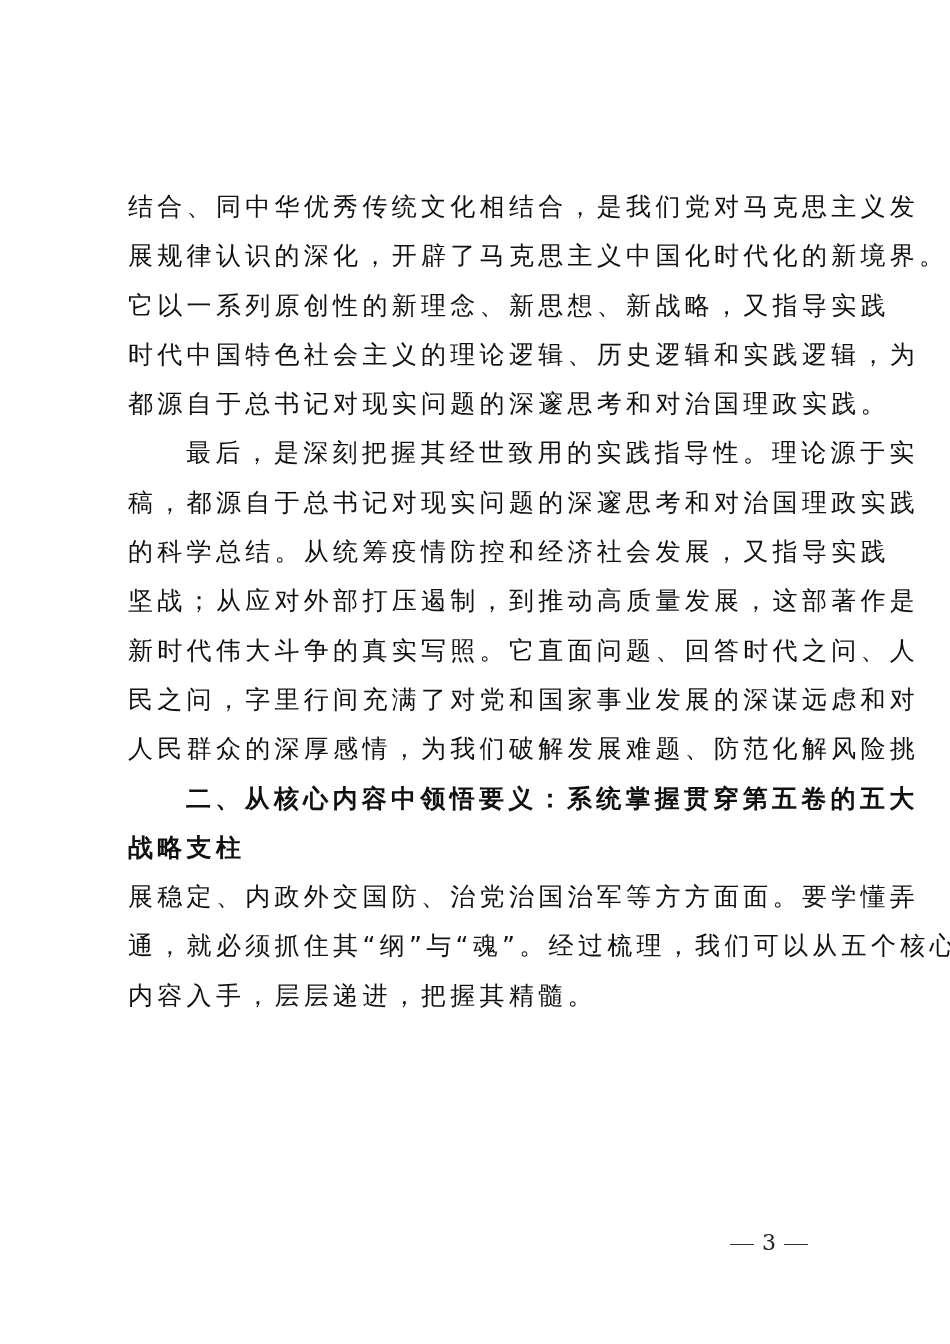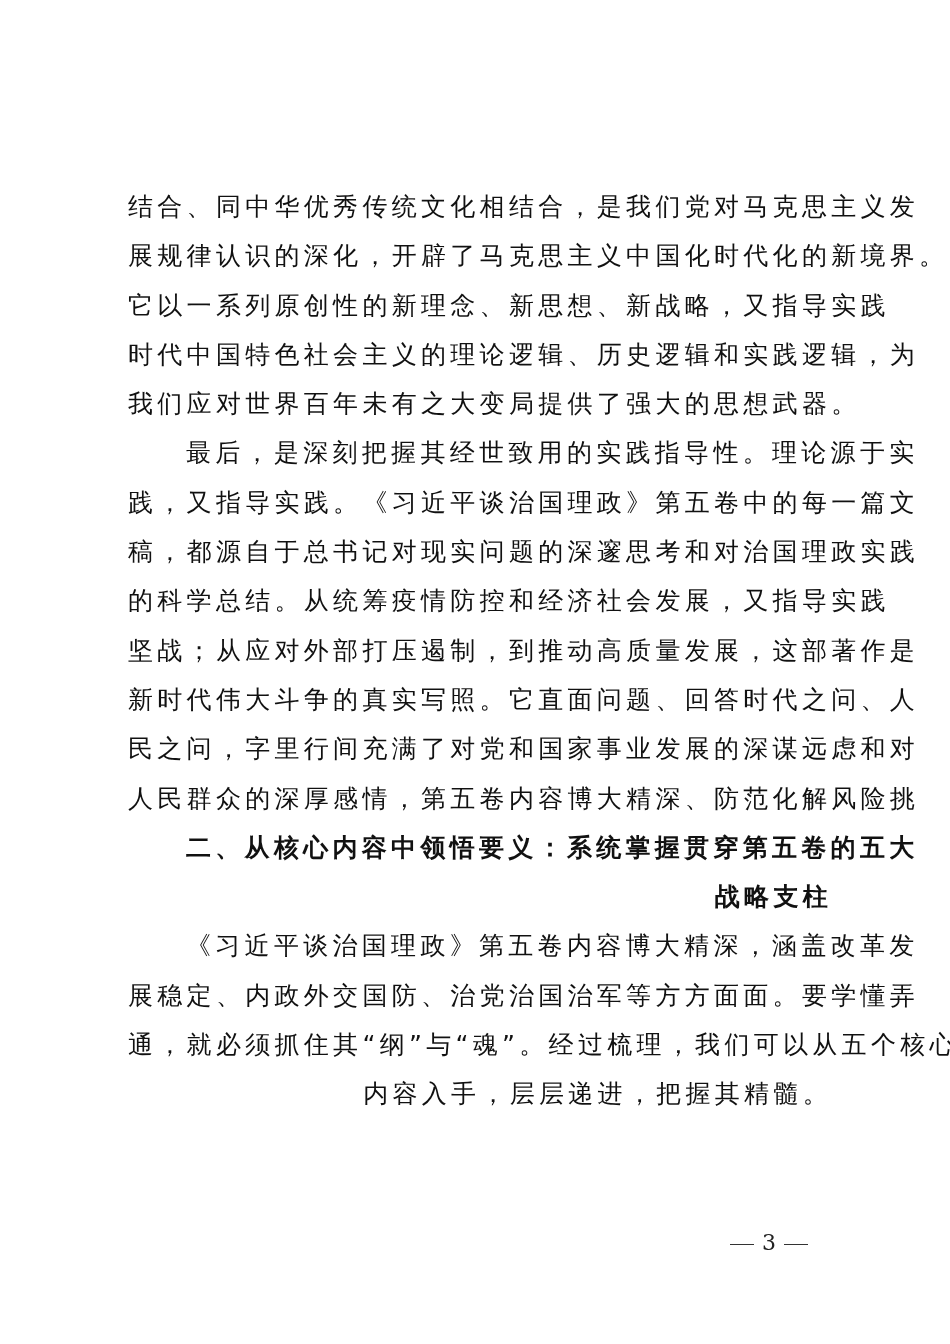--- a/index.html
+++ b/index.html
@@ -1,18 +1,18 @@
 <!DOCTYPE html>
 <html><head>
 <meta charset="utf-8">
 <style>
   html, body { margin: 0; padding: 0; background: #ffffff; }
   body { width: 950px; height: 1344px; position: relative; overflow: hidden; }
   .page {
-    position: absolute; left: 0; top: 0; width: 950px; height: 1344px; background: #fff; text-align: right;
+    position: absolute; left: 0; top: 0; width: 950px; height: 1344px; background: #fff;
   }
   .content {
     position: absolute; left: 128px; top: 182px; width: 704px;
     font-family: "DejaVu Sans", "Liberation Sans", sans-serif;
     font-size: 25px; line-height: 49.3px; color: #111;
     letter-spacing: 4.3px;
   }
   .line { display: block; white-space: nowrap; height: 49.3px; }
   .indent { padding-left: 58px; }
   .bold { font-weight: bold; }
@@ -27,41 +27,39 @@
 <body>
 
 <div class="page">
   <div class="content">
 
     <div>
       <span class="line">结合、同中华优秀传统文化相结合，是我们党对马克思主义发</span>
       <span class="line">展规律认识的深化，开辟了马克思主义中国化时代化的新境界。</span>
       <span class="line">它以一系列原创性的新理念、新思想、新战略，又指导实践</span>
       <span class="line">时代中国特色社会主义的理论逻辑、历史逻辑和实践逻辑，为</span>
-      <span class="line">我们应对世界百年未有之大变局提供了强大的思想武器。</span>
+      <span class="line">都源自于总书记对现实问题的深邃思考和对治国理政实践。</span>
     </div>
 
     <div>
       <span class="line indent">最后，是深刻把握其经世致用的实践指导性。理论源于实</span>
-      <span class="line">践，又指导实践。《习近平谈治国理政》第五卷中的每一篇文</span>
       <span class="line">稿，都源自于总书记对现实问题的深邃思考和对治国理政实践</span>
       <span class="line">的科学总结。从统筹疫情防控和经济社会发展，又指导实践</span>
       <span class="line">坚战；从应对外部打压遏制，到推动高质量发展，这部著作是</span>
       <span class="line">新时代伟大斗争的真实写照。它直面问题、回答时代之问、人</span>
       <span class="line">民之问，字里行间充满了对党和国家事业发展的深谋远虑和对</span>
-      <span class="line">人民群众的深厚感情，第五卷内容博大精深、防范化解风险挑</span>
+      <span class="line">人民群众的深厚感情，为我们破解发展难题、防范化解风险挑</span>
     </div>
 
     <div>
       <span class="line indent bold">二、从核心内容中领悟要义：系统掌握贯穿第五卷的五大</span>
       <span class="line bold">战略支柱</span>
     </div>
 
     <div>
-      <span class="line indent">《习近平谈治国理政》第五卷内容博大精深，涵盖改革发</span>
       <span class="line">展稳定、内政外交国防、治党治国治军等方方面面。要学懂弄</span>
       <span class="line">通，就必须抓住其“纲”与“魂”。经过梳理，我们可以从五个核心</span>
       <span class="line">内容入手，层层递进，把握其精髓。</span>
     </div>
 
   </div>
 
   <div class="footer">
     <span class="dash"></span><span>3</span><span class="dash"></span>
   </div>

